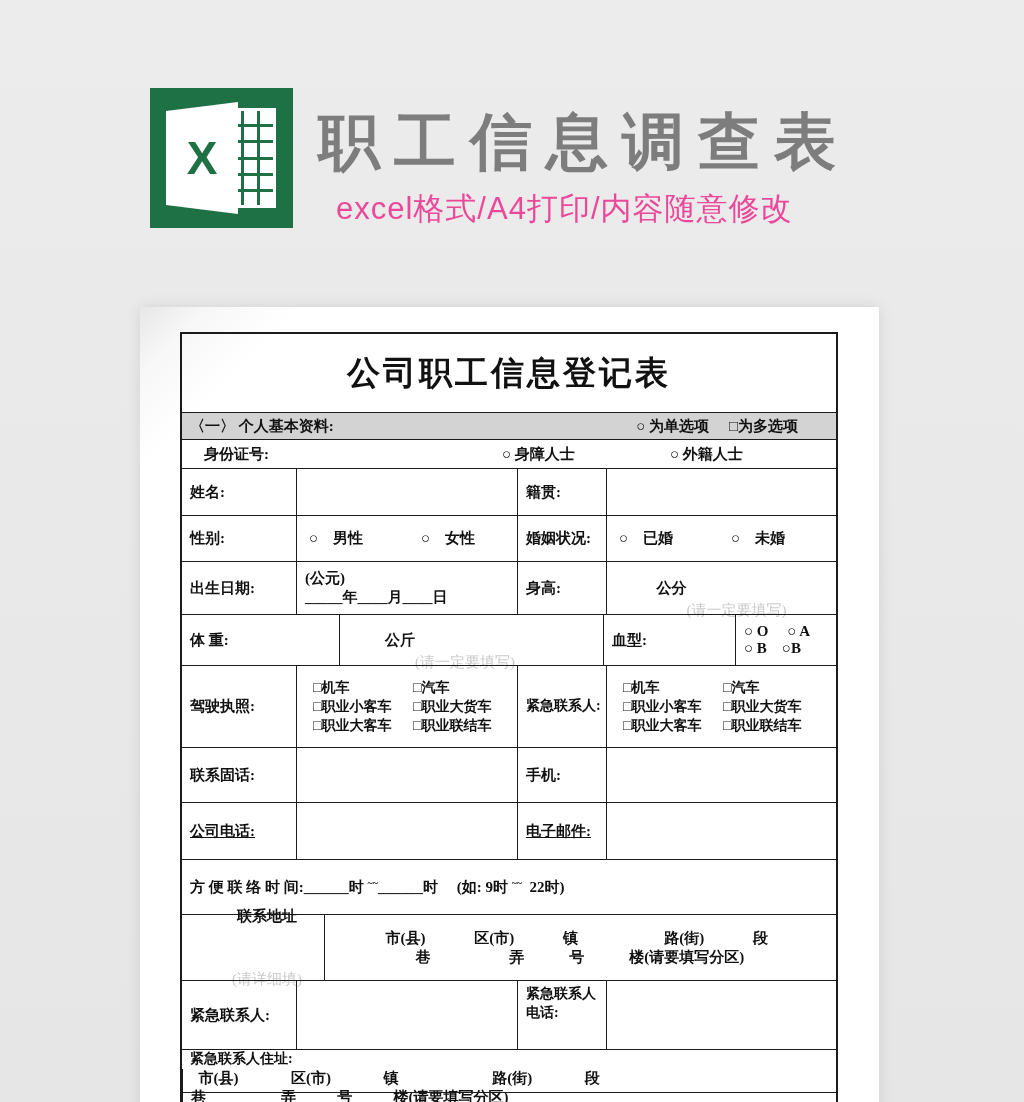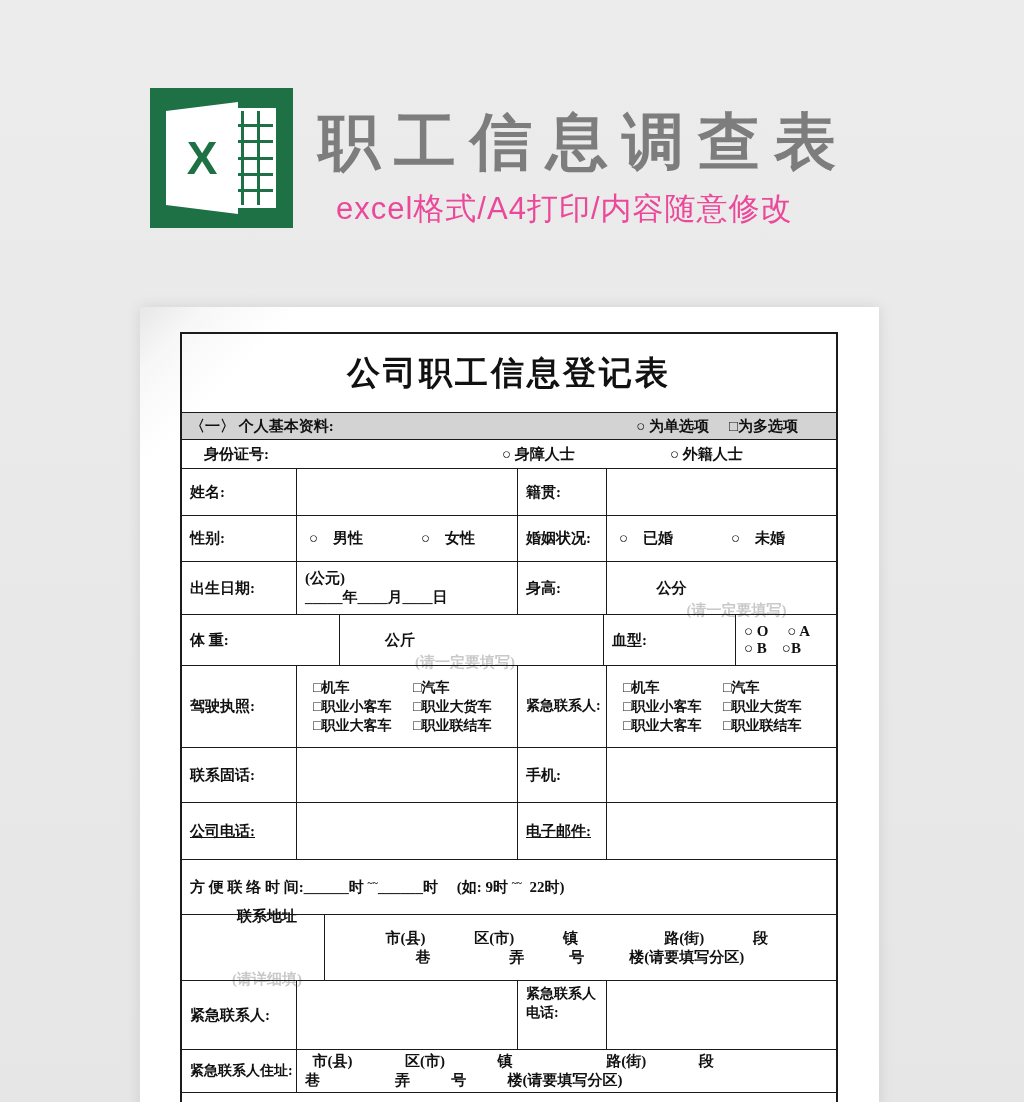--- a/index.html
+++ b/index.html
@@ -31,34 +31,34 @@
   .row{display:flex;box-sizing:border-box;border-top:1.5px solid #1b1b1b;position:relative;}
   .row:first-child{border-top:none;}
   .cell{box-sizing:border-box;display:flex;align-items:center;padding-left:8px;}
   .cell + .cell{border-left:1.5px solid #1b1b1b;}
   .c1{width:114px;flex:none;}
   .c2{width:221px;flex:none;}
   .c3{width:89px;flex:none;}
   .c4{width:234px;flex:none;}
   .grow{flex:1;}
   .pre{white-space:pre-wrap;}
-  .hint{font-weight:700;color:#c9c9c9;margin-top:44px;}
+  .hint{font-weight:400;color:#c9c9c9;margin-top:44px;}
   
   .r-title{height:78px;align-items:center;justify-content:center;}
   .r-title span{font-size:33px;letter-spacing:3px;}
   
   .r-bar{height:27px;background:#d3d3d3;align-items:center;padding-left:8px;}
   .bar-right{position:absolute;right:38px;display:flex;gap:20px;font-size:15px;}
   
   .r-id{height:29px;align-items:center;padding-left:22px;}
   .id-opt1{position:absolute;left:320px;}
   .id-opt2{position:absolute;left:488px;}
   .r47{height:47px;}.r46{height:46px;}.r53{height:53px;}.r51{height:51px;gap:43px;}
   .r82{height:82px;}.r55{height:55px;}.r57{height:57px;text-decoration:underline;}.r66{height:66px;padding-left:28px;}
-  .r69{height:69px;}.r43{height:43px;}.r-part{height:20px;}
+  .r69{height:69px;}.r43{height:43px;flex-direction:column;}.r-part{height:20px;}
   .opts{display:flex;gap:58px;padding-left:12px;}
   .chkgrid{display:grid;grid-template-columns:100px auto;row-gap:1px;font-size:14px;padding-left:16px;align-content:center;}
   .center{justify-content:center;padding-left:0;}
   .vcol{flex-direction:column;justify-content:center;align-items:flex-start;}
   .addr-label{flex-direction:column;justify-content:center;align-items:center;padding-left:0;text-align:center;}
   .smallcell{font-size:14px;line-height:1.35;}
   .sup{font-size:10px;vertical-align:super;letter-spacing:0;}
   .timecell{padding-left:8px;}
 </style>
 </head>

